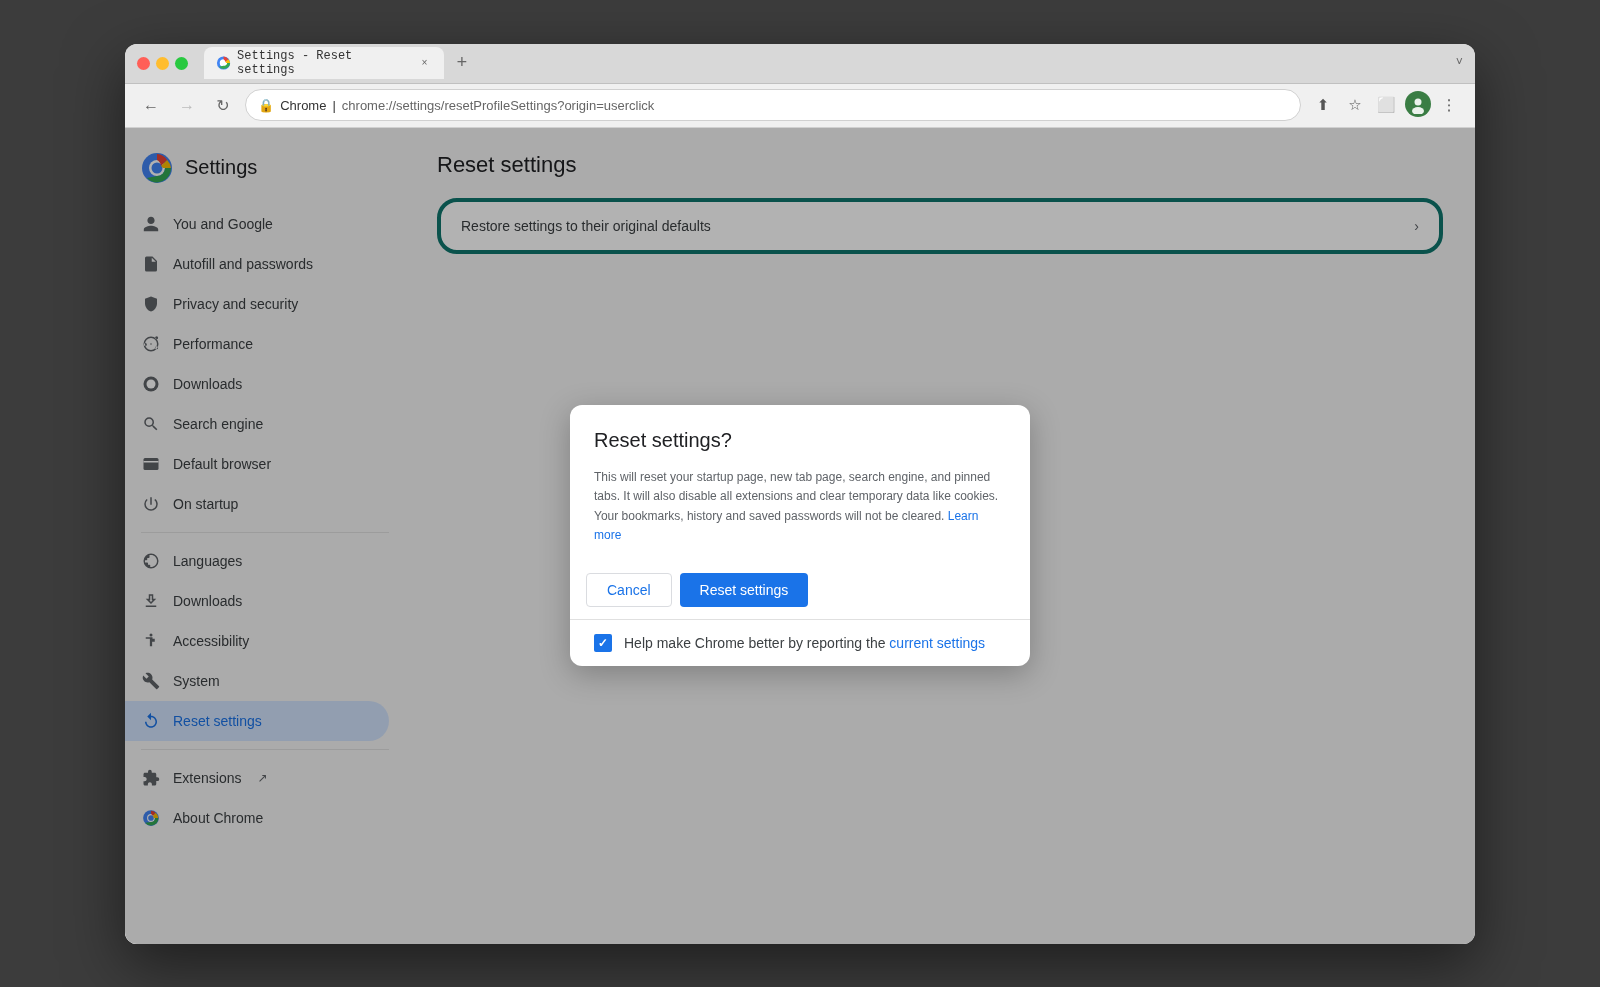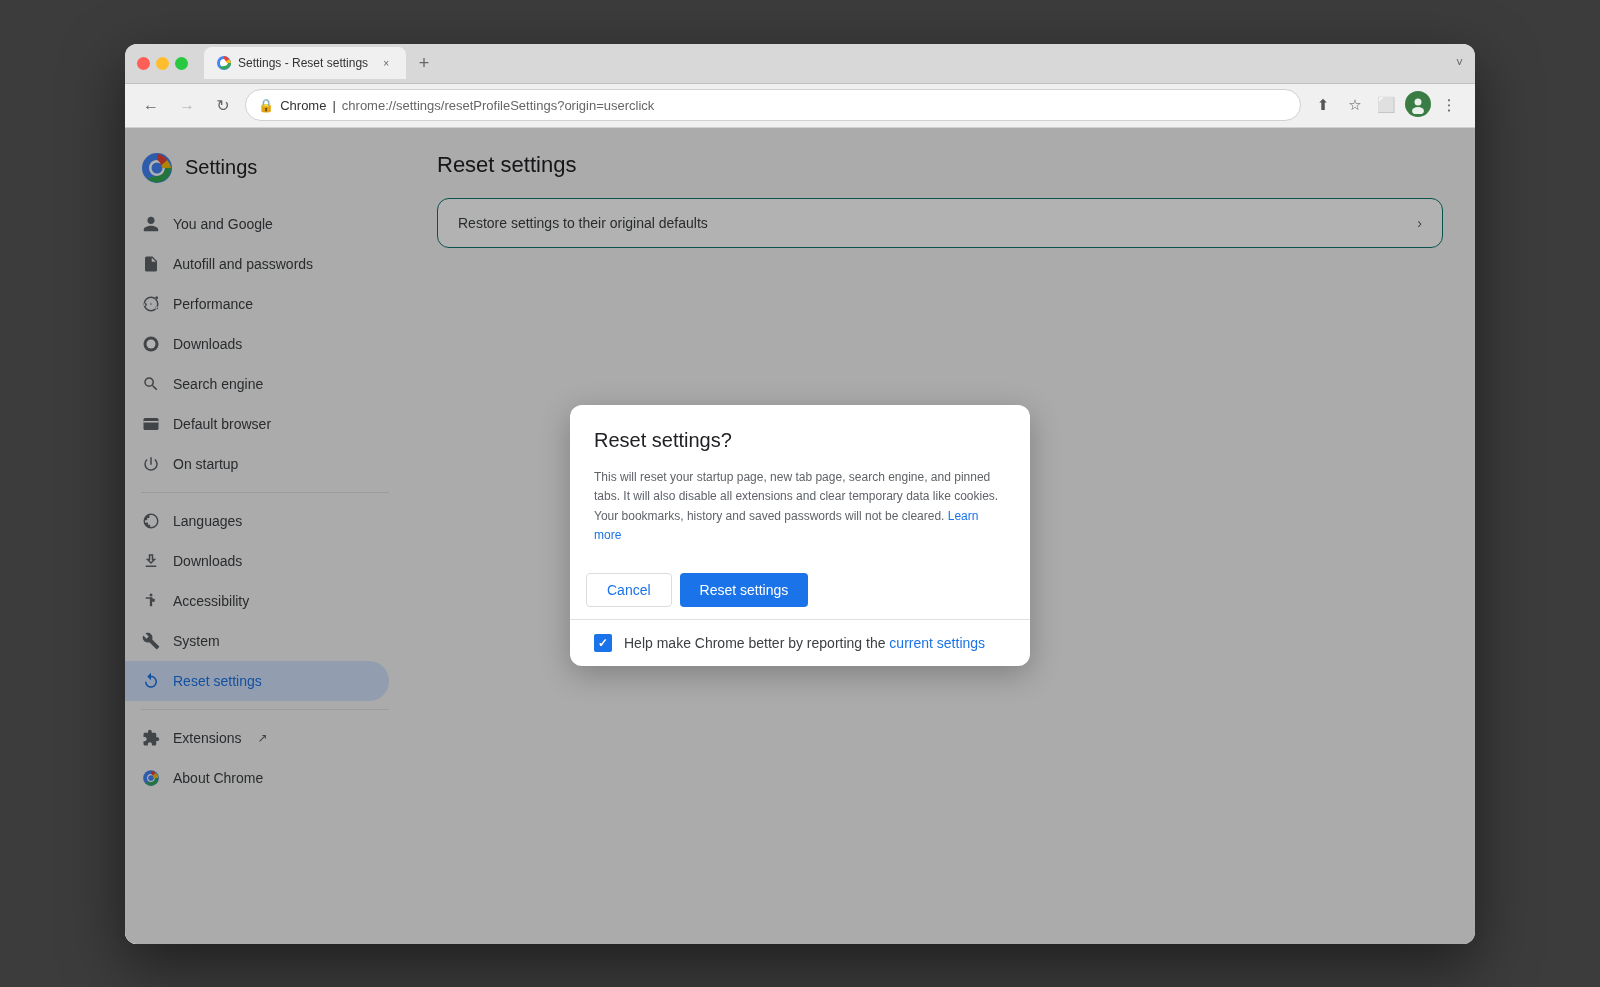--- a/index.html
+++ b/index.html
@@ -48,20 +48,21 @@
     }
     .tl-close { background: #ff5f57; }
     .tl-min { background: #ffbd2e; }
     .tl-max { background: #28c940; }
 
     .tab-bar {
       display: flex;
       align-items: center;
       flex: 1;
       gap: 4px;
+      font-family: Liberation Mono, monospace;
     }
 
     .tab {
       background: #f0f0f0;
       border-radius: 8px 8px 0 0;
       padding: 6px 12px;
       display: flex;
       align-items: center;
       gap: 6px;
       font-size: 12px;
@@ -285,22 +286,22 @@
 
     .page-title {
       font-size: 22px;
       font-weight: 400;
       color: #202124;
       margin-bottom: 20px;
     }
 
     .settings-card {
       background: white;
-      border-radius: 12px;
-      border: 1px solid #0f766e;
+      border-radius: 20px;
+      border: 4px solid #0f766e;
       overflow: hidden;
     }
 
     .settings-row {
       display: flex;
       align-items: center;
       padding: 16px 20px;
       cursor: pointer;
       font-size: 14px;
       color: #3c4043;
@@ -500,20 +501,28 @@
 
       <div class="sidebar-item">
         <span class="icon">
           <svg width="18" height="18" viewBox="0 0 24 24" fill="#5f6368">
               <path d="M14 2H6a2 2 0 0 0-2 2v16a2 2 0 0 0 2 2h12a2 2 0 0 0 2-2V8l-6-6zm-1 7V3.5L18.5 9H13z"></path>
             </svg>
         </span>
         <span>Autofill and passwords</span>
       </div>
 
+      <div class="sidebar-item">
+        <span class="icon">
+          <svg width="18" height="18" viewBox="0 0 24 24" fill="#5f6368">
+              <path d="M12 2L4 5v6c0 5.1 3.4 9.9 8 11 4.6-1.1 8-5.9 8-11V5l-8-3z"></path>
+            </svg>
+        </span>
+        <span>Privacy and security</span>
+      </div>
 
       <div class="sidebar-item">
         <span class="icon">
           <svg width="18" height="18" viewBox="0 0 24 24" fill="#5f6368">
               <path d="M19.5 5.5a2 2 0 1 1 0-4 2 2 0 0 1 0 4zm-15 9a2 2 0 1 1 0-4 2 2 0 0 1 0 4zm15 4.5a2 2 0 1 1 0-4 2 2 0 0 1 0 4zM12 2a10 10 0 1 0 0 20A10 10 0 0 0 12 2zm0 18a8 8 0 1 1 0-16 8 8 0 0 1 0 16zm0-7a1 1 0 1 0 0-2 1 1 0 0 0 0 2z"></path>
             </svg>
         </span>
         <span>Performance</span>
       </div>
 

